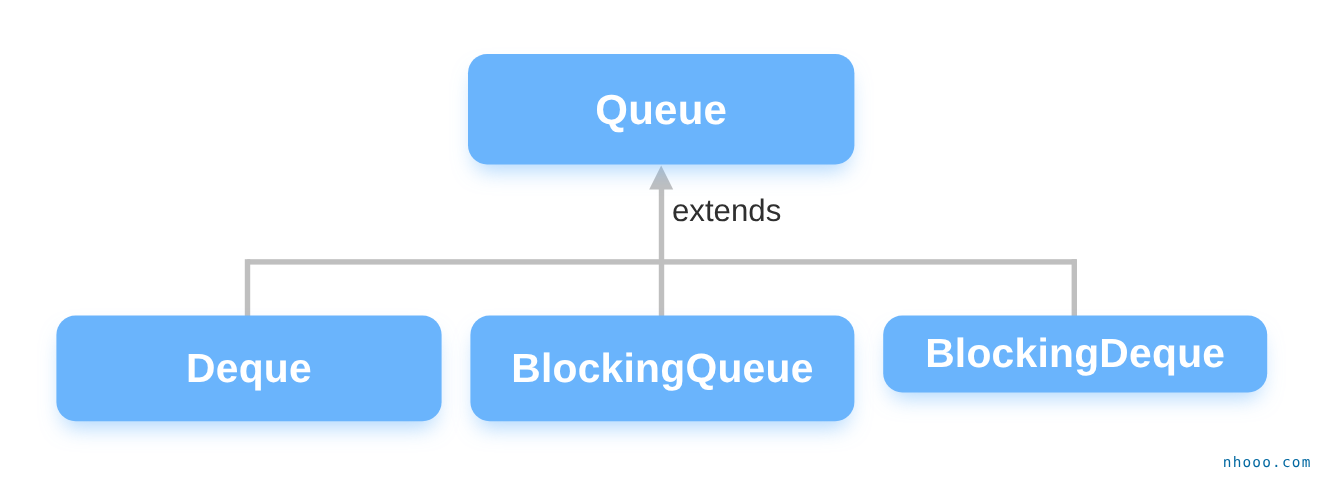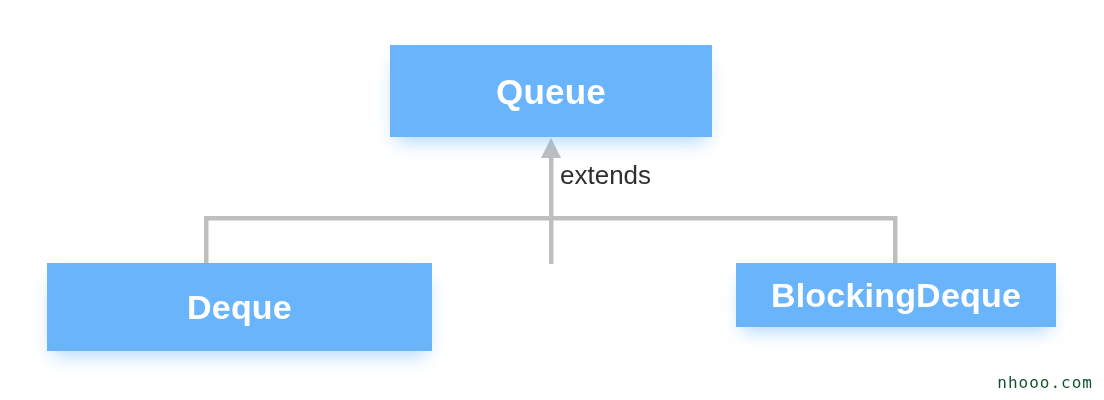--- a/index.html
+++ b/index.html
@@ -15,21 +15,21 @@
   }
   #diagram {
     position: relative;
     width: 1104px;
     height: 400px;
   }
   .node {
     position: absolute;
     box-sizing: border-box;
     background: #6ab4fc;
-    border-radius: 0;
+    border-radius: 16px;
     color: #ffffff;
     display: flex;
     align-items: center;
     justify-content: center;
     font-weight: bold;
     letter-spacing: 0.2px;
     box-shadow: 0 10px 18px -6px rgba(106, 180, 252, 0.55);
     user-select: none;
   }
   .node-label {
@@ -43,21 +43,21 @@
     top: 45px;
     width: 322px;
     height: 92px;
     font-size: 35px;
   }
 
   
   #node-deque {
     left: 47px;
     top: 263px;
-    width: 385px;
+    width: 321px;
     height: 88px;
     font-size: 34px;
   }
   #node-blockingqueue {
     left: 392px;
     top: 263px;
     width: 320px;
     height: 88px;
     font-size: 34px;
   }
@@ -91,23 +91,23 @@
     white-space: nowrap;
     user-select: none;
   }
 
   
   #watermark {
     position: absolute;
     right: 11px;
     bottom: 8px;
     font-family: "DejaVu Sans Mono", "Liberation Mono", monospace;
-    font-size: 16px;
+    font-size: 12px;
     letter-spacing: 1px;
-    color: #14532d;
+    color: #0369a1;
     user-select: none;
   }
 </style>
 </head>
 <body>
 
 <div id="diagram">
 
   <svg id="connectors" viewBox="0 0 1104 400" width="1104" height="400" aria-hidden="true">
 
@@ -125,20 +125,23 @@
   <div class="node" id="node-queue">
     <span class="node-label">Queue</span>
   </div>
 
   <div id="extends-label">extends</div>
 
   <div class="node" id="node-deque">
     <span class="node-label">Deque</span>
   </div>
 
+  <div class="node" id="node-blockingqueue">
+    <span class="node-label">BlockingQueue</span>
+  </div>
 
   <div class="node" id="node-blockingdeque">
     <span class="node-label">BlockingDeque</span>
   </div>
 
   <div id="watermark">nhooo.com</div>
 
 </div>
 
 </body></html>

